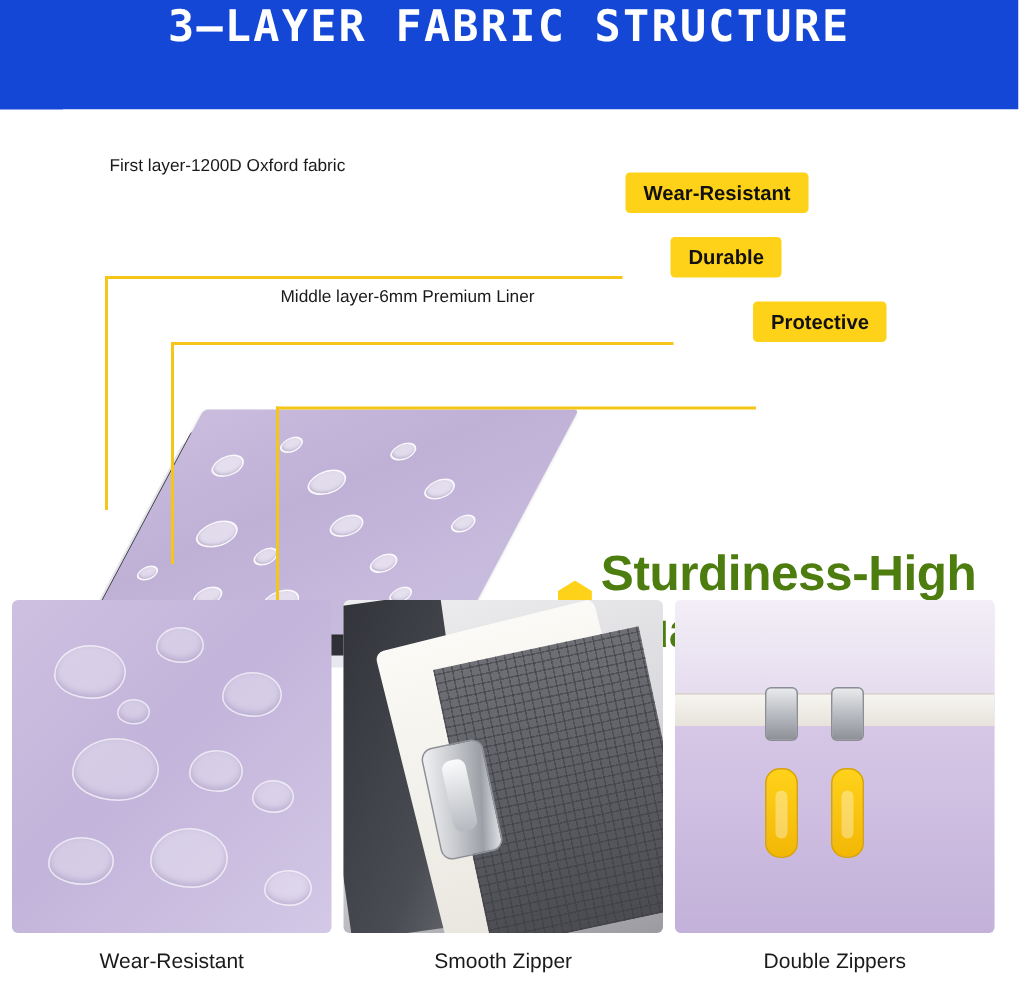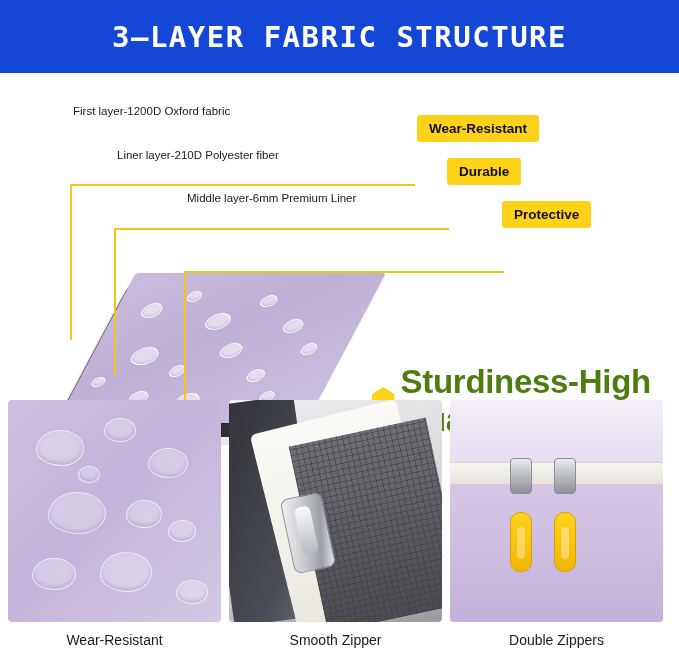--- a/index.html
+++ b/index.html
@@ -7,21 +7,21 @@
     width:679px;height:660px;
     background:#ffffff;
     font-family:"Liberation Sans", sans-serif;
     overflow:hidden;
     position:relative;
   }
   
   .header{
     position:absolute;left:0;top:0;width:679px;height:73px;
     background:#1447d6;
-    display:flex;align-items:center;justify-content:center;
+    display:flex;justify-content:center;
   }
   .header-title{
     color:#ffffff;
     font-size:29px;
     font-weight:bold;
     letter-spacing:1.5px;
     font-family:"DejaVu Sans Mono", monospace;
   }
   
   .hero{
@@ -217,21 +217,20 @@
   <div class="lead-line" style="left:28px;top:111px;width:345px;height:1.5px;"></div>
   <div class="lead-line" style="left:28px;top:111px;width:1.5px;height:156px;"></div>
 
   <div class="lead-line" style="left:72px;top:155px;width:335px;height:1.5px;"></div>
   <div class="lead-line" style="left:72px;top:155px;width:1.5px;height:148px;"></div>
 
   <div class="lead-line" style="left:142px;top:198px;width:320px;height:1.5px;"></div>
   <div class="lead-line" style="left:142px;top:198px;width:1.5px;height:132px;"></div>
 
   <div class="lead-label" style="left:31px;top:32px;">First layer-1200D Oxford fabric</div>
-  <div class="lead-label" style="left:75px;top:76px;">Liner layer-210D Polyester fiber</div>
   <div class="lead-label" style="left:145px;top:119px;">Middle layer-6mm Premium Liner</div>
 
   <div class="callout" style="left:375px;top:42px;">Wear-Resistant</div>
   <div class="callout" style="left:460px;top:128px;">Protective</div>
   <div class="callout" style="left:405px;top:85px;">Durable</div>
 
   <div class="sturdy">
     <div class="sturdy-badge"></div>
     <div class="sturdy-text">Sturdiness-High Quality</div>
   </div>

